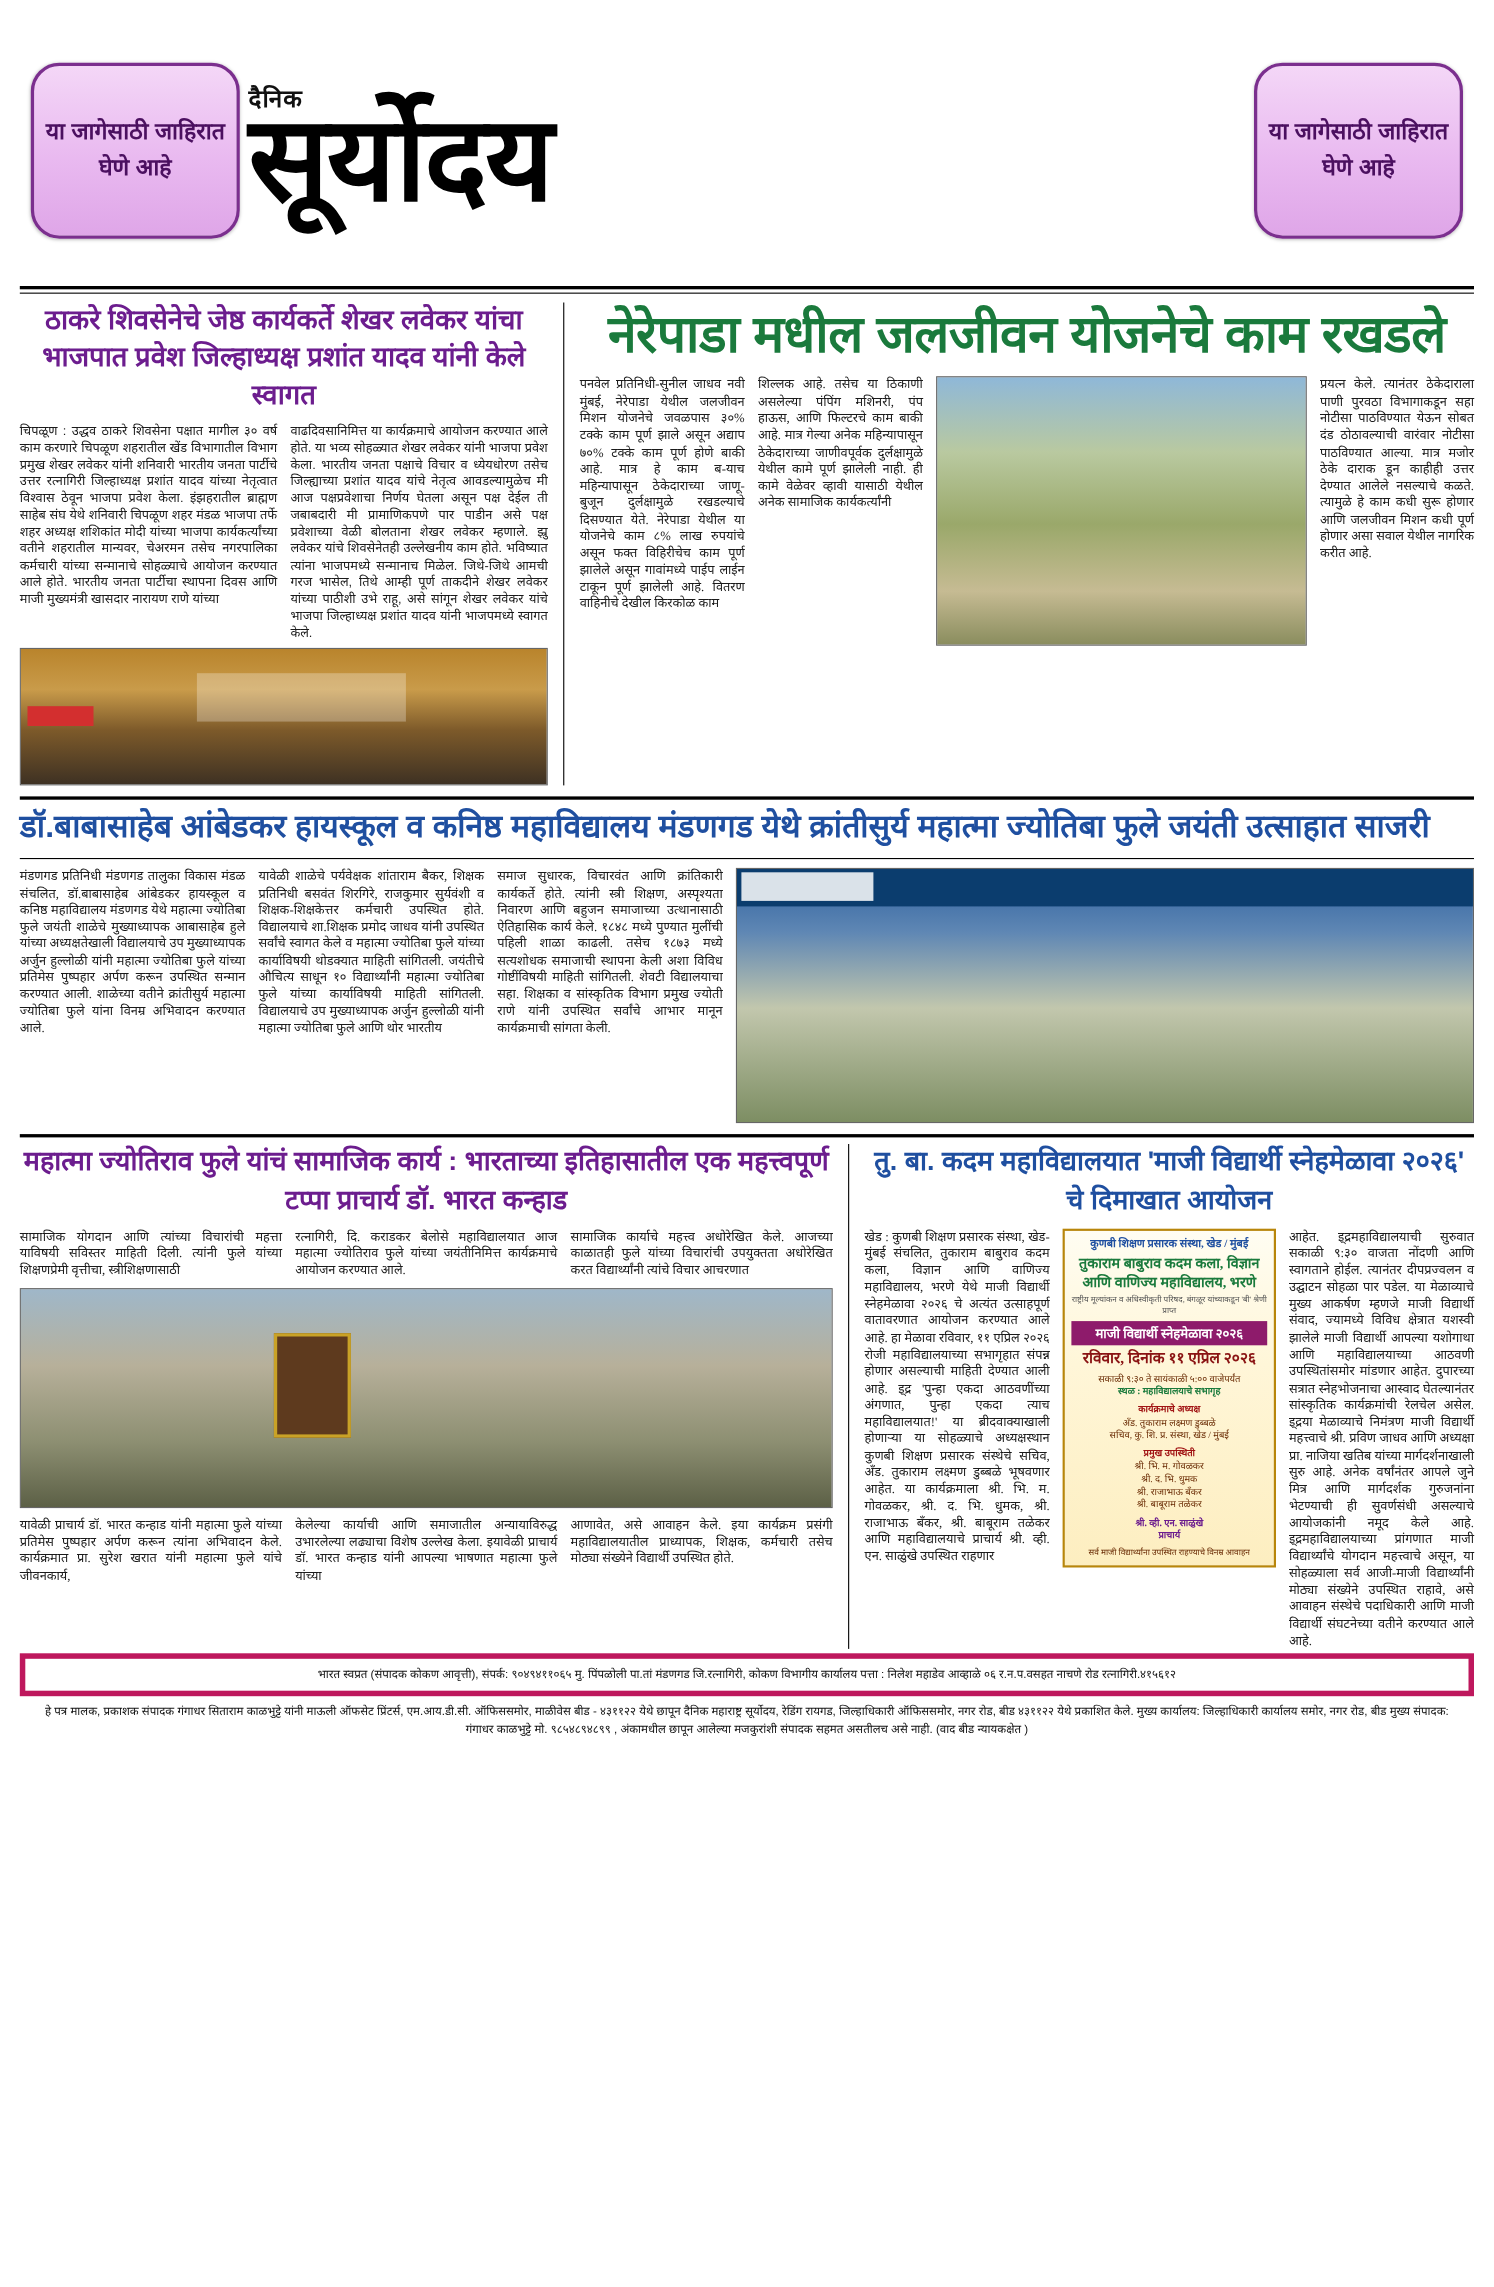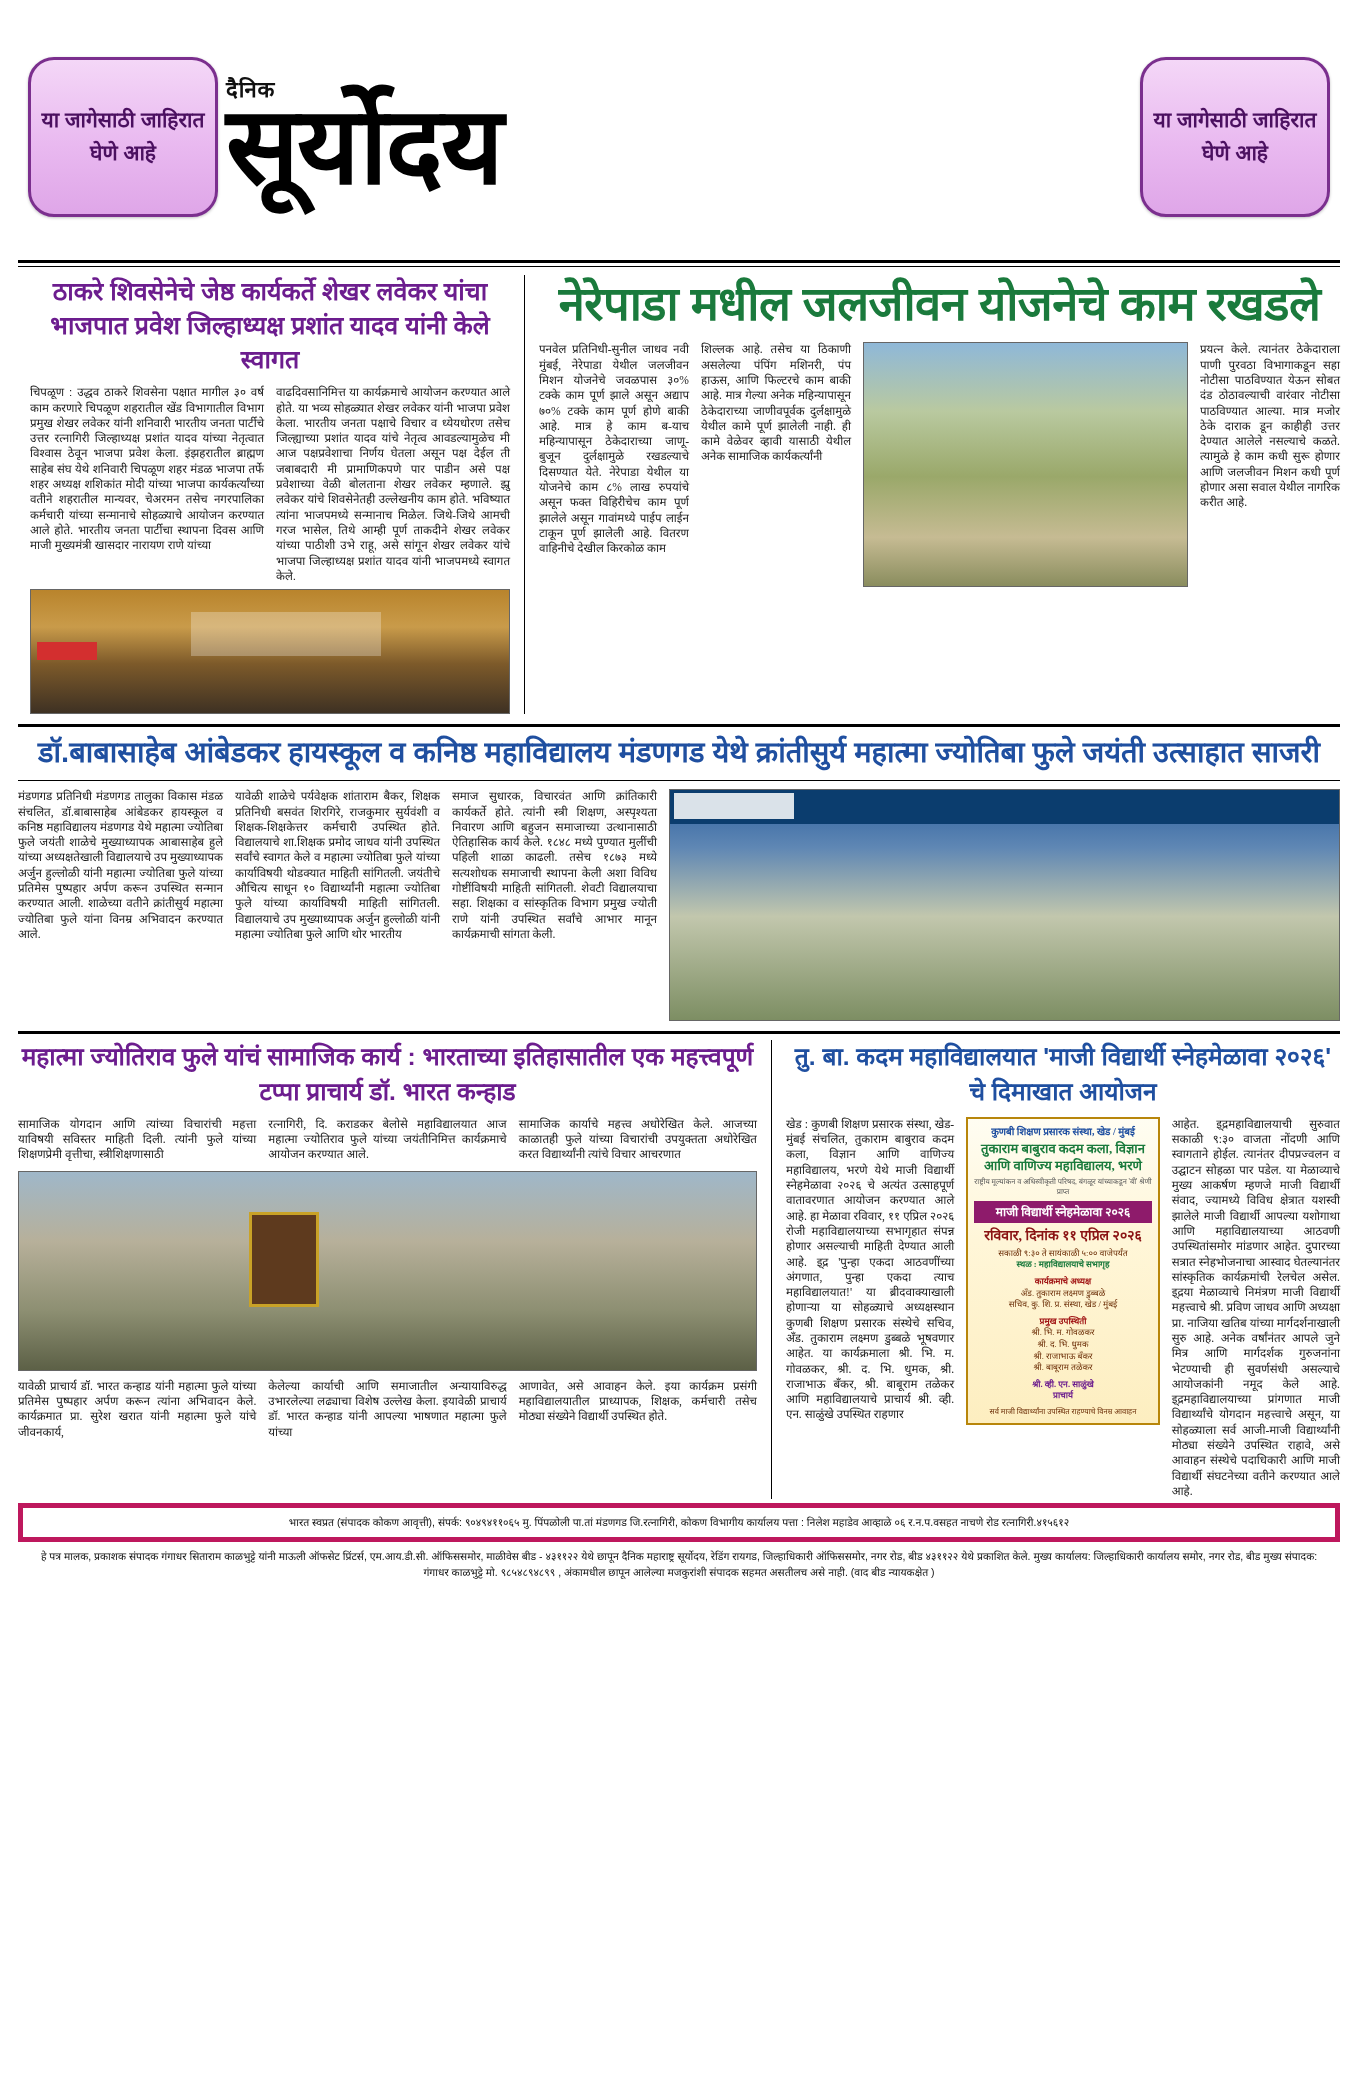--- a/index.html
+++ b/index.html
@@ -56,21 +56,21 @@
 
   
   .body-txt {
     font-size:11.6px;
     line-height:1.32;
     text-align:justify;
     color:#1a1a1a;
   }
 
   
-  .top-section { display:flex; gap:14px;margin-left:12px; }
+  .top-section { display:flex; gap:14px; }
   .left-col { width:480px; }
   .right-col { flex:1; }
 
   .hl-purple {
     color:#6c1d8e;
     font-weight:bold;
     font-size:25px;
     line-height:1.35;
     text-align:center;
   }
@@ -100,21 +100,21 @@
   .section-band {
     border-top:3px solid #000;
     border-bottom:1px solid #000;
     margin:10px 0 8px 0;
   }
   .hl-blue {
     color:#1f4fa0;
     font-weight:bold;
     font-size:29px;
     line-height:1.35;
-    text-align:center;
+    text-align:left;
     padding:6px 0 8px 0;
   }
 
   .three-col { display:flex; gap:12px;font-family:Liberation Serif, serif; }
   .three-col .c { flex:1; }
 
   .hl-purple2 {
     color:#6c1d8e; font-weight:bold; font-size:24.5px; line-height:1.4; text-align:center;
   }
   .hl-blue2 {

